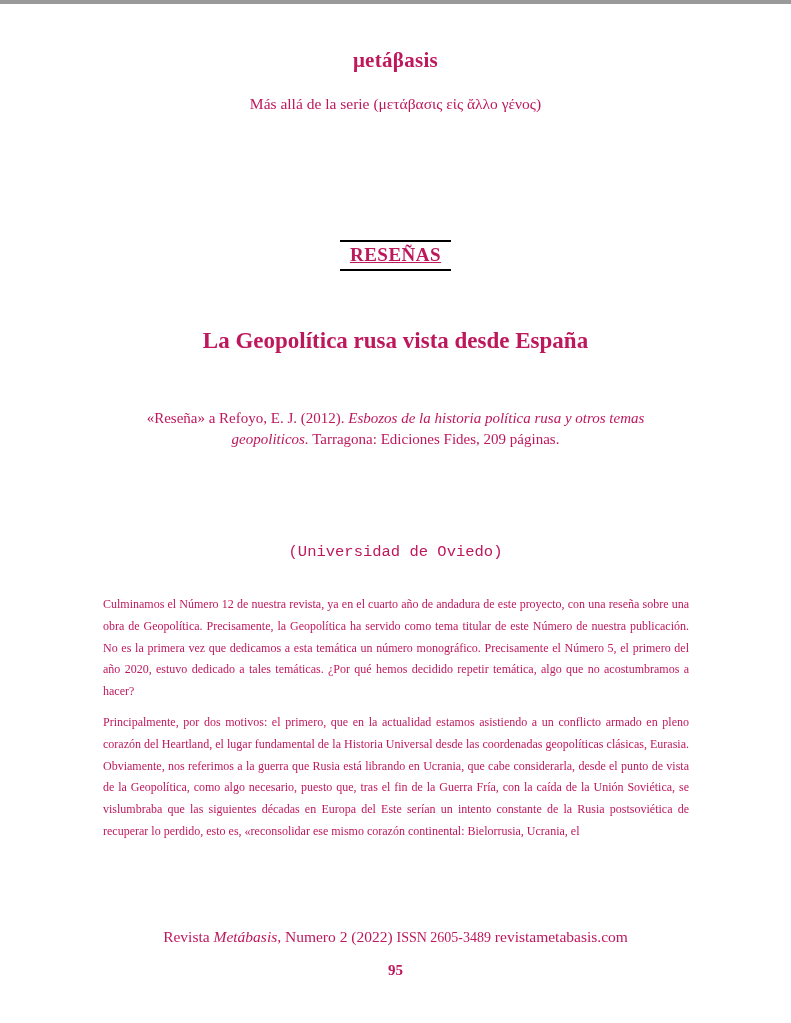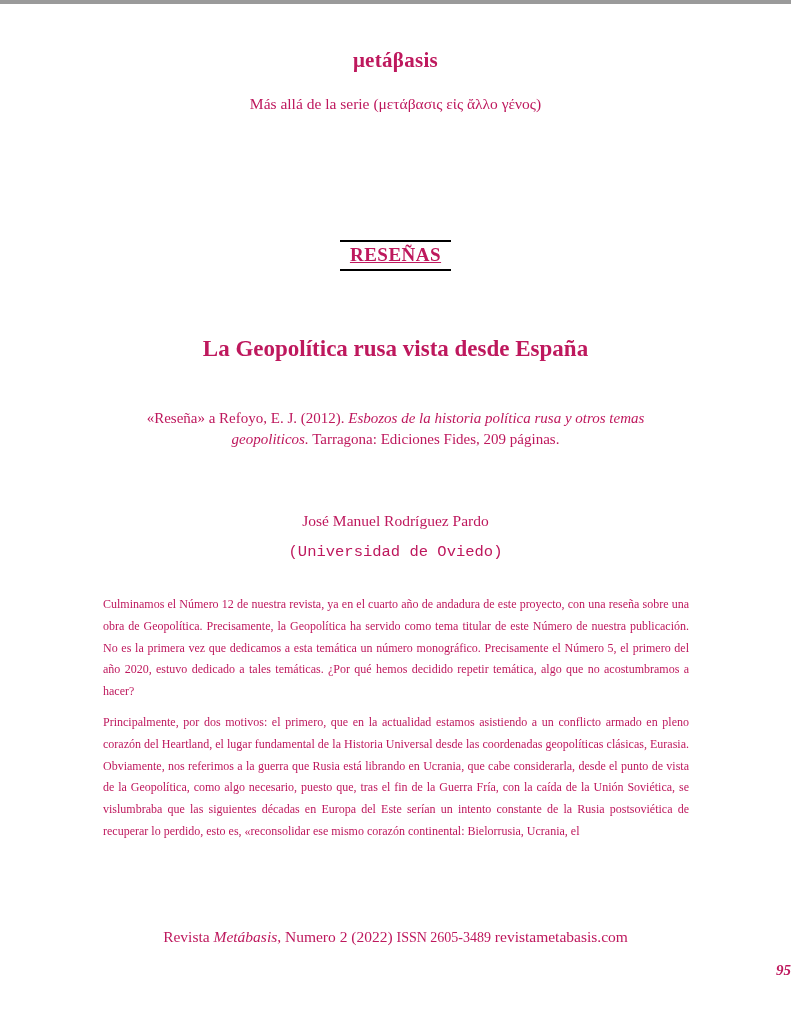--- a/index.html
+++ b/index.html
@@ -39,21 +39,21 @@
     border-bottom: 2px solid #000;
     padding: 2px 10px 3px 10px;
   }
   .section-label span {
     font-size: 19px;
     font-weight: 700;
     letter-spacing: 0.5px;
     text-decoration: underline;
   }
   .article-title {
-    top: 332px;
+    top: 324px;
     font-size: 23px;
     font-weight: 700;
   }
   .citation {
     top: 404px;
     font-size: 15px;
     line-height: 21px;
   }
   .citation-inner {
     display: inline-block;
@@ -87,22 +87,20 @@
   .footer-line .issn {
     font-size: 14px;
   }
   .footer-line .site {
     font-weight: 400;
   }
   .page-number {
     top: 958px;
     font-size: 15px;
     font-weight: 700;
-    font-style: italic;
-    text-align: right;
   }
   .italic { font-style: italic; }
 </style>
 </head>
 <body>
 
 <div class="page">
 
   <div class="centered journal-title">μetáβasis</div>
 
@@ -113,21 +111,20 @@
   </div>
 
   <div class="centered journal-subtitle">Más allá de la serie (μετάβασις εἰς ἄλλο γένος)</div>
 
   <div class="centered article-title">La Geopolítica rusa vista desde España</div>
 
   <div class="centered citation">
     <div class="citation-inner"><span>«Reseña» a Refoyo, E. J. (2012). </span><span class="italic">Esbozos de la historia política rusa y otros temas geopoliticos.</span><span> Tarragona: Ediciones Fides, 209 páginas.</span></div>
   </div>
 
-  <div class="centered author">José Manuel Rodríguez Pardo</div>
 
   <div class="centered affiliation">(Universidad de Oviedo)</div>
 
   <div class="body-text">
     <p>Culminamos el Número 12 de nuestra revista, ya en el cuarto año de andadura de este proyecto, con una reseña sobre una obra de Geopolítica. Precisamente, la Geopolítica ha servido como tema titular de este Número de nuestra publicación. No es la primera vez que dedicamos a esta temática un número monográfico. Precisamente el Número 5, el primero del año 2020, estuvo dedicado a tales temáticas. ¿Por qué hemos decidido repetir temática, algo que no acostumbramos a hacer?</p>
     <p>Principalmente, por dos motivos: el primero, que en la actualidad estamos asistiendo a un conflicto armado en pleno corazón del Heartland, el lugar fundamental de la Historia Universal desde las coordenadas geopolíticas clásicas, Eurasia. Obviamente, nos referimos a la guerra que Rusia está librando en Ucrania, que cabe considerarla, desde el punto de vista de la Geopolítica, como algo necesario, puesto que, tras el fin de la Guerra Fría, con la caída de la Unión Soviética, se vislumbraba que las siguientes décadas en Europa del Este serían un intento constante de la Rusia postsoviética de recuperar lo perdido, esto es, «reconsolidar ese mismo corazón continental: Bielorrusia, Ucrania, el</p>
   </div>
 
   <div class="centered footer-line"><span>Revista </span><span class="italic">Metábasis</span><span>, Numero 2 (2022) </span><span class="issn">ISSN 2605-3489</span><span> </span><span class="site">revistametabasis.com</span></div>
 

